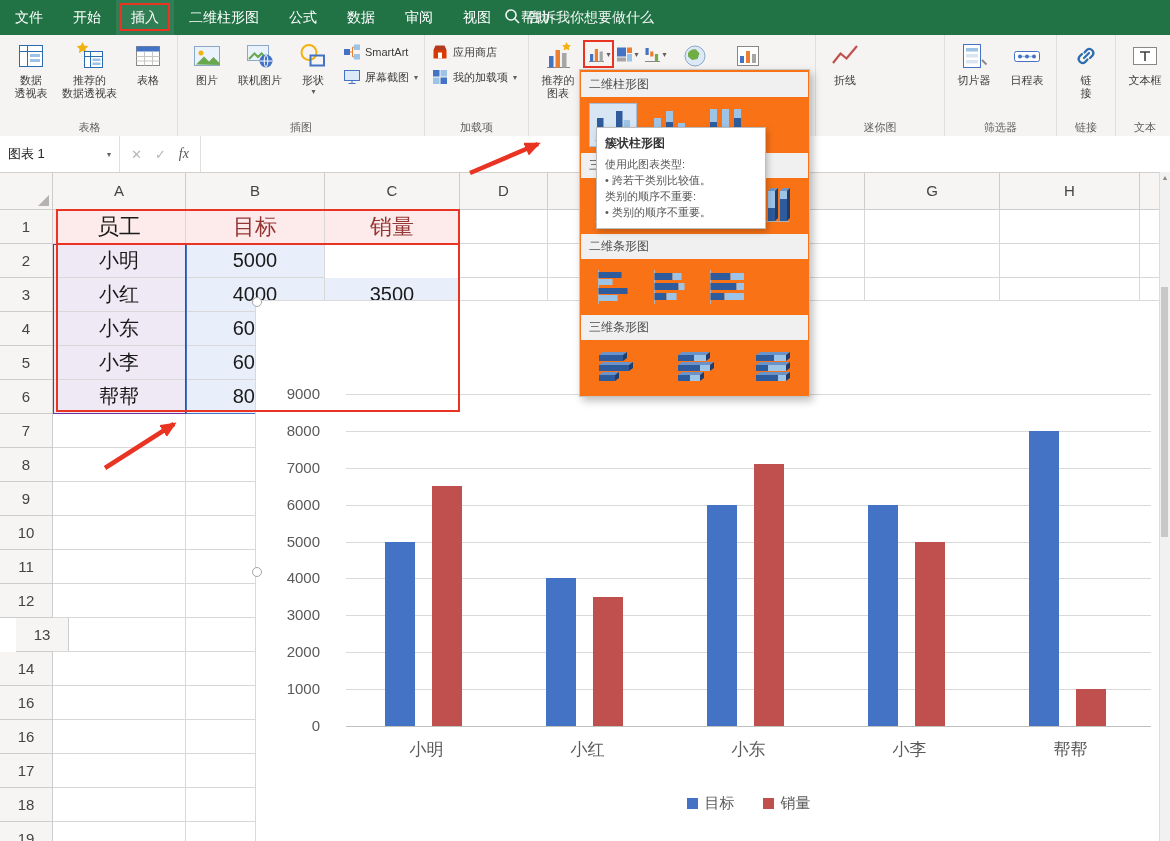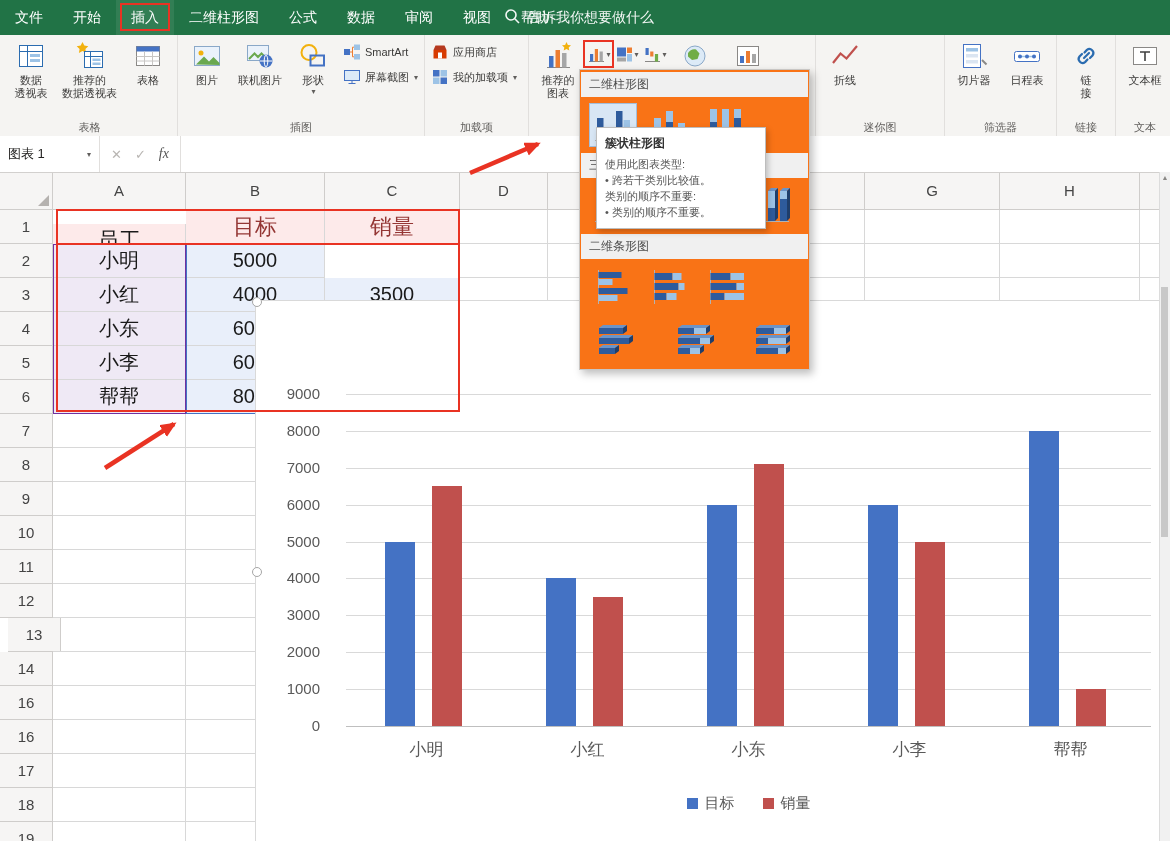--- a/index.html
+++ b/index.html
@@ -26,21 +26,21 @@
   .rbtn-big .lbl{white-space:pre-line;line-height:1.18;margin-top:2px}
   .bicon{height:32px;display:flex;align-items:center;justify-content:center}
   .small-col{display:flex;flex-direction:column;gap:5px;padding-top:5px}
   .rbtn-small{display:flex;align-items:center;gap:4px;font-size:11px;color:#3b3a39;padding:1px 3px;white-space:nowrap}
   .icon-grid{display:grid;grid-template-columns:repeat(3,27px);grid-auto-rows:24px;gap:1px;padding-top:5px;align-content:start}
   .grid-btn{display:flex;align-items:center;justify-content:center}
   .da{font-size:8px;color:#605e5c;margin-left:1px}
   
   .fbar{position:absolute;top:136px;left:0;right:0;height:36px;background:#fff;border-bottom:1px solid #d2d0ce;
         display:flex;align-items:center;z-index:2}
-  .namebox{width:100px;height:100%;border-right:1px solid #e1dfdd;display:flex;align-items:center;
+  .namebox{width:120px;height:100%;border-right:1px solid #e1dfdd;display:flex;align-items:center;
            justify-content:space-between;padding:0 8px;font-size:13px;color:#252423;box-sizing:border-box}
   .fbtns{display:flex;align-items:center;gap:13px;padding:0 11px;height:100%;border-right:1px solid #e1dfdd;font-size:13px}
   .fb-x,.fb-ok{color:#b8b5b2}
   .fb-fx{font-style:italic;font-family:"Liberation Serif",serif;color:#555;font-size:14px}
   .finput{flex:1;height:100%}
   
   .sheet{position:absolute;top:172px;left:0;width:1160px;bottom:0;overflow:hidden;background:#fff;z-index:1}
   .shead{position:absolute;box-sizing:border-box;background:#f6f5f4;border-right:1px solid #cfcdcb;
          border-bottom:1px solid #cfcdcb;display:flex;align-items:center;justify-content:center;
          font-size:15px;color:#444}
@@ -415,21 +415,21 @@
     <div class="shead" style="left: 53px; top: 0px; width: 133px; height: 38px;">A</div>
     <div class="shead" style="left: 186px; top: 0px; width: 139px; height: 38px;">B</div>
     <div class="shead" style="left: 325px; top: 0px; width: 135px; height: 38px;">C</div>
     <div class="shead" style="left: 460px; top: 0px; width: 88px; height: 38px;">D</div>
     <div class="shead" style="left: 548px; top: 0px; width: 182px; height: 38px;">E</div>
     <div class="shead" style="left: 730px; top: 0px; width: 135px; height: 38px;">F</div>
     <div class="shead" style="left: 865px; top: 0px; width: 135px; height: 38px;">G</div>
     <div class="shead" style="left: 1000px; top: 0px; width: 140px; height: 38px;">H</div>
     <div class="shead" style="left: 1140px; top: 0px; width: 20px; height: 38px;"></div>
     <div class="shead" style="left: 0px; top: 38px; width: 53px; height: 34px;">1</div>
-    <div class="cell f-red hdr-text" style="left: 53px; top: 52px; width: 133px; height: 34px;">员工</div>
+    <div class="cell f-red hdr-text" style="left: 53px; top: 38px; width: 133px; height: 34px;">员工</div>
     <div class="cell f-red hdr-text" style="left: 186px; top: 38px; width: 139px; height: 34px; color: rgb(148, 54, 52);">目标</div>
     <div class="cell f-red hdr-text" style="left: 325px; top: 38px; width: 135px; height: 34px; color: rgb(148, 54, 52);">销量</div>
     <div class="cell" style="left: 460px; top: 38px; width: 88px; height: 34px;"></div>
     <div class="cell" style="left: 548px; top: 38px; width: 182px; height: 34px;"></div>
     <div class="cell" style="left: 730px; top: 38px; width: 135px; height: 34px;"></div>
     <div class="cell" style="left: 865px; top: 38px; width: 135px; height: 34px;"></div>
     <div class="cell" style="left: 1000px; top: 38px; width: 140px; height: 34px;"></div>
     <div class="cell" style="left: 1140px; top: 38px; width: 20px; height: 34px;"></div>
     <div class="shead" style="left: 0px; top: 72px; width: 53px; height: 34px;">2</div>
     <div class="cell f-pur" style="left: 53px; top: 72px; width: 133px; height: 34px;">小明</div>
@@ -533,21 +533,21 @@
     <div class="shead" style="left: 0px; top: 412px; width: 53px; height: 34px;">12</div>
     <div class="cell" style="left: 53px; top: 412px; width: 133px; height: 34px;"></div>
     <div class="cell" style="left: 186px; top: 412px; width: 139px; height: 34px;"></div>
     <div class="cell" style="left: 325px; top: 412px; width: 135px; height: 34px;"></div>
     <div class="cell" style="left: 460px; top: 412px; width: 88px; height: 34px;"></div>
     <div class="cell" style="left: 548px; top: 412px; width: 182px; height: 34px;"></div>
     <div class="cell" style="left: 730px; top: 412px; width: 135px; height: 34px;"></div>
     <div class="cell" style="left: 865px; top: 412px; width: 135px; height: 34px;"></div>
     <div class="cell" style="left: 1000px; top: 412px; width: 140px; height: 34px;"></div>
     <div class="cell" style="left: 1140px; top: 412px; width: 20px; height: 34px;"></div>
-    <div class="shead" style="left: 8px; top: 446px; width: 53px; height: 34px;">13</div>
+    <div class="shead" style="left: 16px; top: 446px; width: 53px; height: 34px;">13</div>
     <div class="cell" style="left: 53px; top: 446px; width: 133px; height: 34px;"></div>
     <div class="cell" style="left: 186px; top: 446px; width: 139px; height: 34px;"></div>
     <div class="cell" style="left: 325px; top: 446px; width: 135px; height: 34px;"></div>
     <div class="cell" style="left: 460px; top: 446px; width: 88px; height: 34px;"></div>
     <div class="cell" style="left: 548px; top: 446px; width: 182px; height: 34px;"></div>
     <div class="cell" style="left: 730px; top: 446px; width: 135px; height: 34px;"></div>
     <div class="cell" style="left: 865px; top: 446px; width: 135px; height: 34px;"></div>
     <div class="cell" style="left: 1000px; top: 446px; width: 140px; height: 34px;"></div>
     <div class="cell" style="left: 1140px; top: 446px; width: 20px; height: 34px;"></div>
     <div class="shead" style="left: 0px; top: 480px; width: 53px; height: 34px;">14</div>
@@ -780,20 +780,21 @@
           <path d="M8.5 4v34" stroke="#b3b3b3"></path>
           <rect x="8.5" y="7" width="20" height="7" fill="#2e5b9c"></rect>
           <rect x="28.5" y="7" width="13.5" height="7" fill="#9dc3e6"></rect>
           <rect x="8.5" y="17" width="26" height="7" fill="#2e5b9c"></rect>
           <rect x="34.5" y="17" width="7.5" height="7" fill="#9dc3e6"></rect>
           <rect x="8.5" y="27" width="14" height="7" fill="#2e5b9c"></rect>
           <rect x="22.5" y="27" width="19.5" height="7" fill="#9dc3e6"></rect>
         </svg>
       </div>
     </div>
+    <div class="dd-hdr">三维条形图</div>
     <div class="dd-row r3d">
       <div class="dd-ic">
         <svg width="46" height="42" viewBox="0 0 46 42" xmlns="http://www.w3.org/2000/svg">
           <path d="M9 8l4-3h24l-4 3z" fill="#6b93c7"></path>
           <path d="M33 8l4-3v6l-4 3z" fill="#1f3e6b"></path>
           <rect x="9" y="8" width="24" height="6" fill="#2e5b9c"></rect>
           <path d="M9 18l4-3h30l-4 3z" fill="#6b93c7"></path>
           <path d="M39 18l4-3v6l-4 3z" fill="#1f3e6b"></path>
           <rect x="9" y="18" width="30" height="6" fill="#2e5b9c"></rect>
           <path d="M9 28l4-3h16l-4 3z" fill="#6b93c7"></path>

